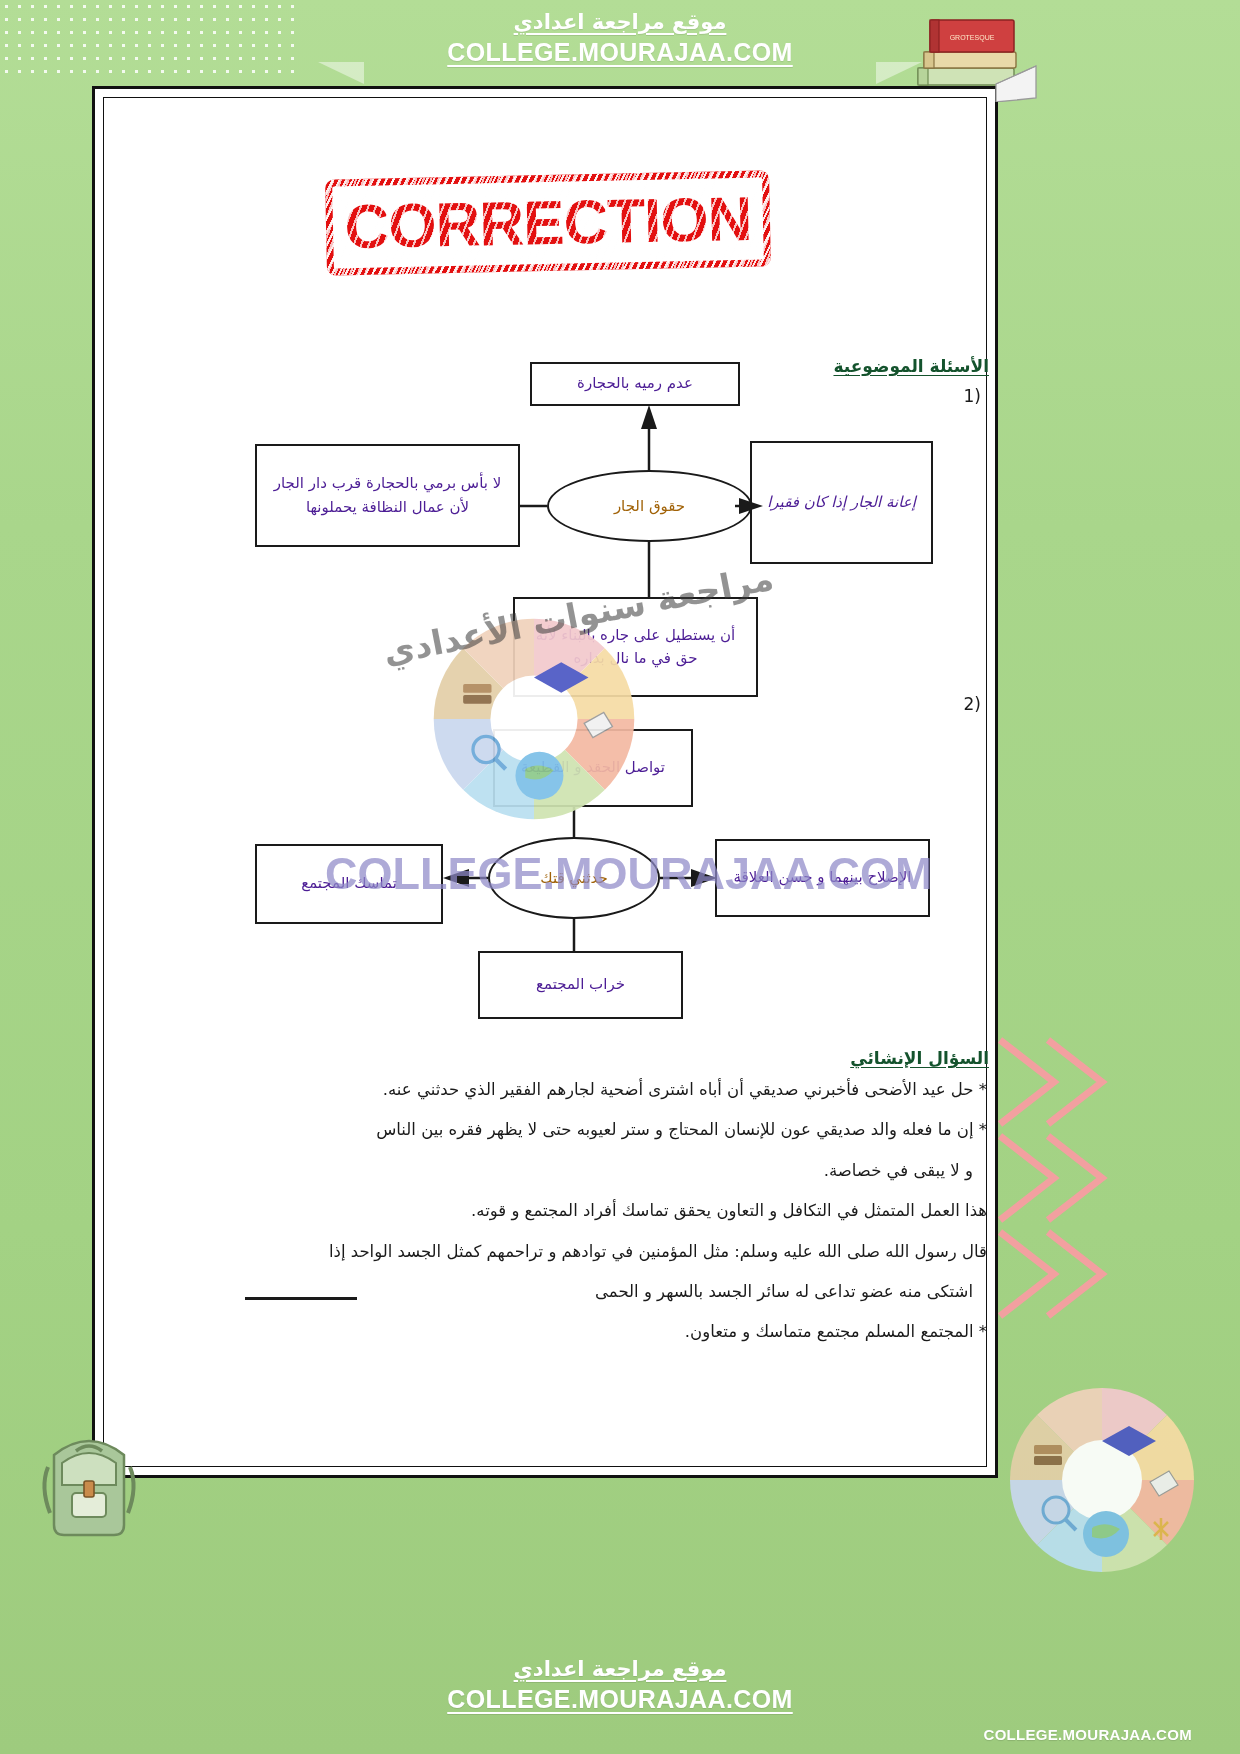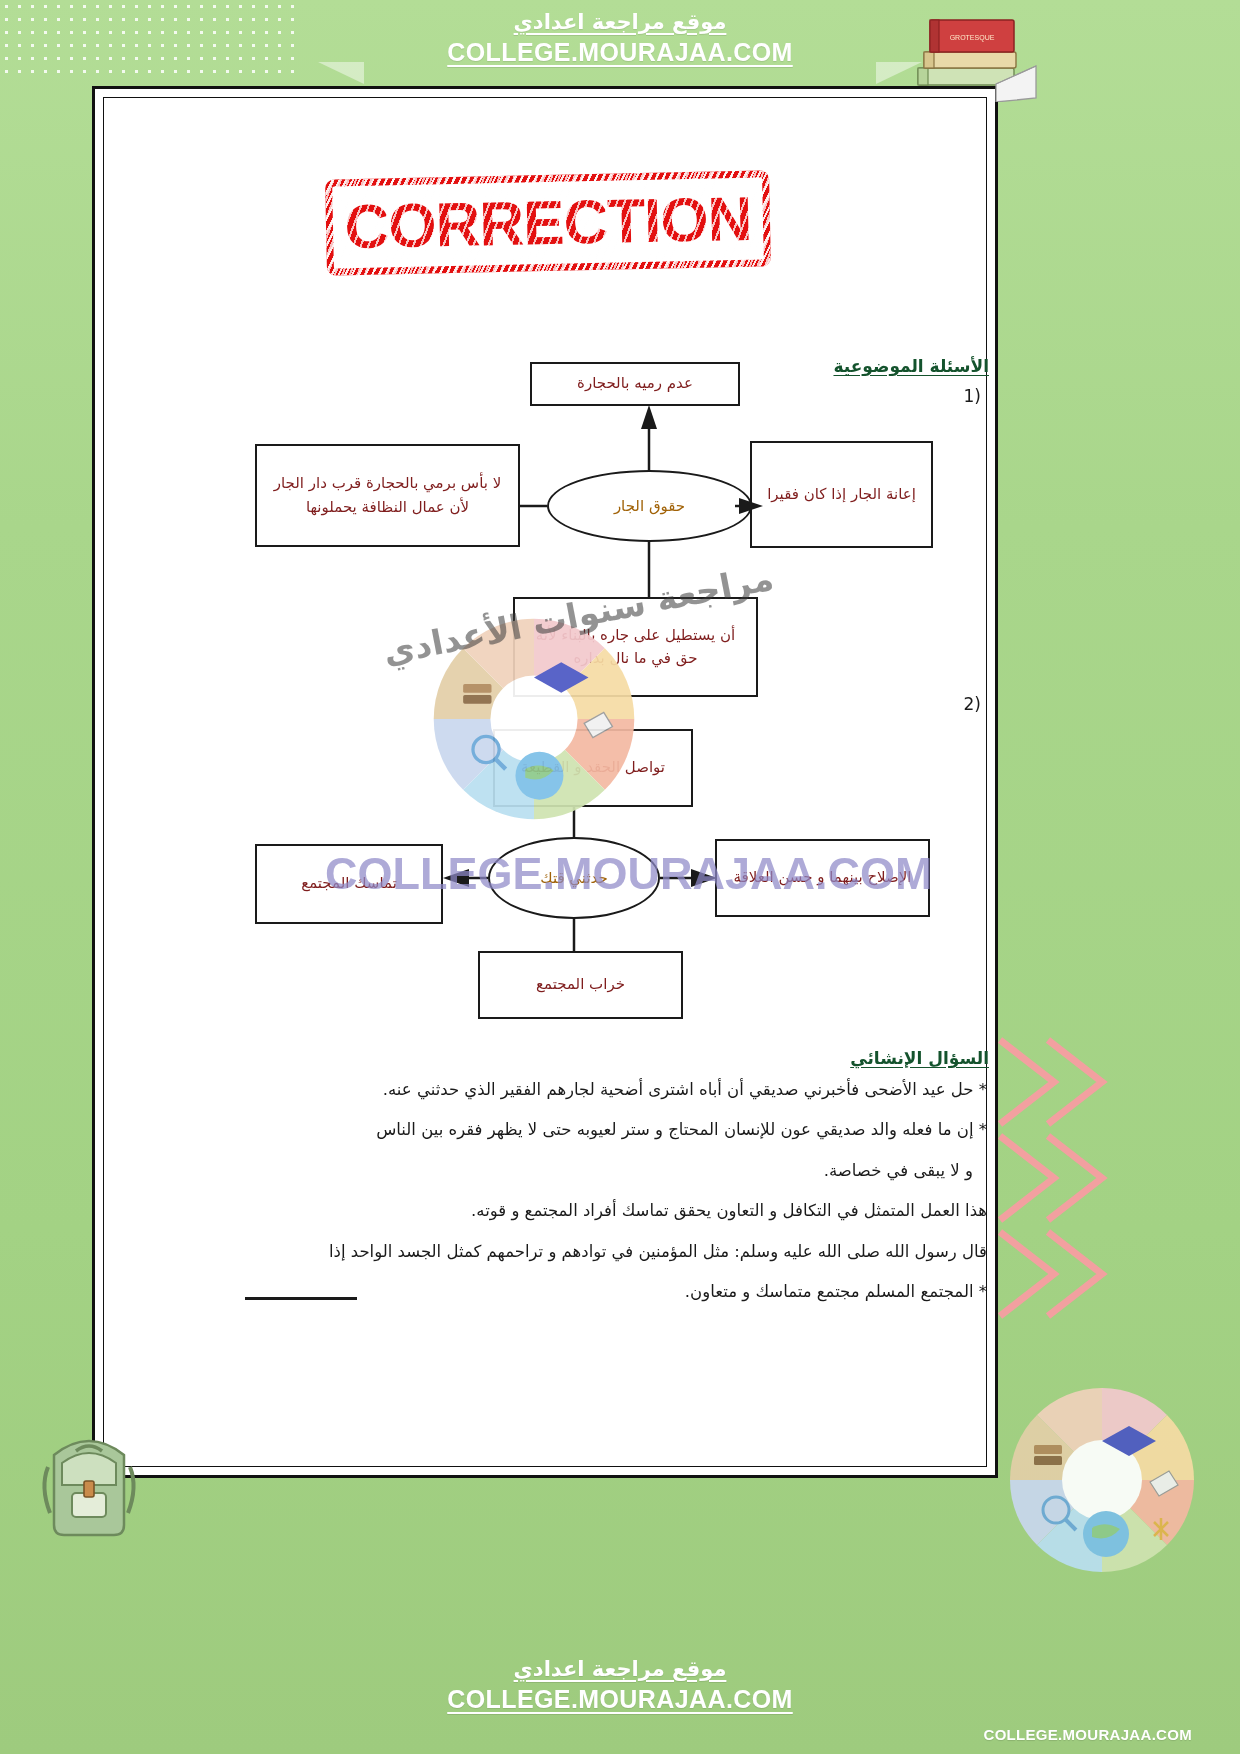--- a/index.html
+++ b/index.html
@@ -169,21 +169,21 @@
     border: 2px solid #1a1a1a;
     background: transparent;
     display: flex;
     align-items: center;
     justify-content: center;
     text-align: center;
     direction: rtl;
     font-size: 15px;
     line-height: 1.55;
     padding: 4px 8px;
-    color: #7f1d1d;
+    color: #4c1d95;
   }
 
   .dell {
     position: absolute;
     border: 2px solid #1a1a1a;
     border-radius: 50%;
     display: flex;
     align-items: center;
     justify-content: center;
     direction: rtl;
@@ -323,21 +323,21 @@
       <div class="stamp-text">CORRECTION</div>
     </div>
 
     <div class="sec-head" style="top:267px;">الأسئلة الموضوعية</div>
     <div class="q-num" style="top:297px;">(1</div>
 
     <div class="dbox" style="left:435px; top:273px; width:210px; height:44px;">عدم رميه بالحجارة</div>
 
     <div class="dbox" style="left:160px; top:355px; width:265px; height:103px;">لا بأس برمي بالحجارة قرب دار الجار لأن عمال النظافة يحملونها</div>
 
-    <div class="dbox" style="left:655px; top:352px; width:183px; height:107px;">إعانة الجار إذا كان فقيرا</div>
+    <div class="dbox" style="left:655px; top:352px; width:183px; height:123px;font-style:italic;">إعانة الجار إذا كان فقيرا</div>
 
     <div class="dell" style="left:452px; top:381px; width:205px; height:72px;">حقوق الجار</div>
 
     <div class="dbox" style="left:418px; top:508px; width:245px; height:100px;">أن يستطيل على جاره بالبناء لأنه حق في ما نال بداره</div>
 
     <svg class="arrow-svg" style="left:0; top:0; width:906px; height:700px;">
 
       <line x1="554" y1="381" x2="554" y2="330" stroke="#1a1a1a" stroke-width="2.5"></line>
       <polygon points="554,316 546,340 562,340" fill="#1a1a1a"></polygon>
 
@@ -374,20 +374,21 @@
     </svg>
 
     <div class="sec-head" style="top:959px;">السؤال الإنشائي</div>
 
     <div class="essay" style="top:975px;">
       <p>* حل عيد الأضحى فأخبرني صديقي أن أباه اشترى أضحية لجارهم الفقير الذي حدثني عنه.</p>
       <p>* إن ما فعله والد صديقي عون للإنسان المحتاج و ستر لعيوبه حتى لا يظهر فقره بين الناس</p>
       <p class="indent">و لا يبقى في خصاصة.</p>
       <p>هذا العمل المتمثل في التكافل و التعاون يحقق تماسك أفراد المجتمع و قوته.</p>
       <p>قال رسول الله صلى الله عليه وسلم: مثل المؤمنين في توادهم و تراحمهم كمثل الجسد الواحد إذا</p>
+      <p class="indent">اشتكى منه عضو تداعى له سائر الجسد بالسهر و الحمى</p>
       <p>* المجتمع المسلم مجتمع متماسك و متعاون.</p>
     </div>
 
     <div class="rule-short" style="left:150px; top:1208px;"></div>
   </div>
 </div>
 
 <div class="wm-ar">مراجعة سنوات الأعدادي</div>
 
 <svg class="wheel wheel-mid" viewBox="0 0 200 200">

